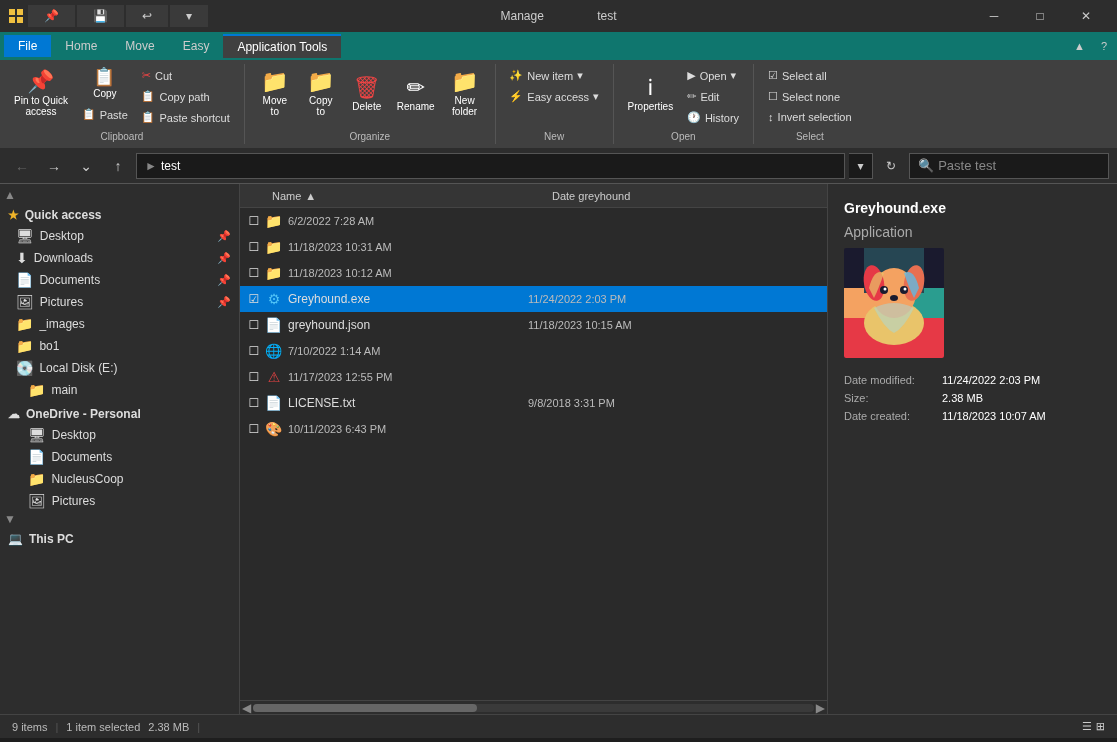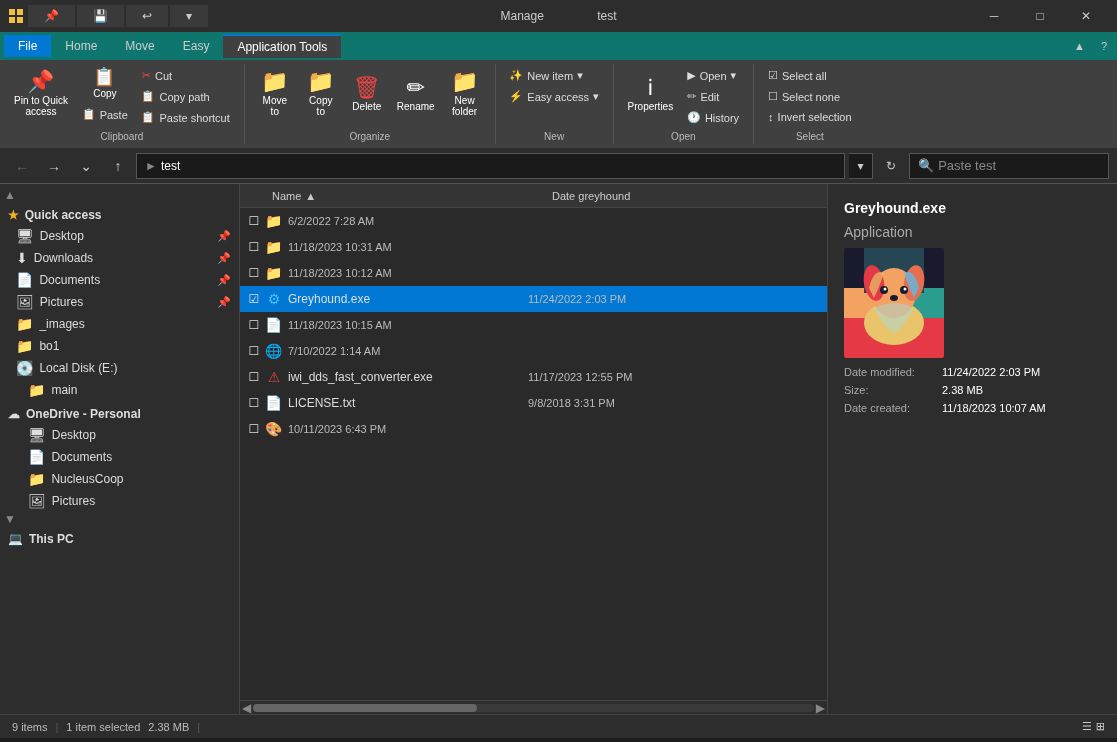--- a/index.html
+++ b/index.html
@@ -289,21 +289,21 @@
     }
     .preview-title {
       font-size: 14px;
       font-weight: 600;
       color: #fff;
     }
     .preview-type {
       font-size: 14px;
       color: #aaa;
     }
-    .preview-details { display: flex; flex-direction: column; gap: 6px; }
+    .preview-details { display: flex; flex-direction: column; gap: 6px; margin-top: 8px; }
     .preview-row { display: flex; gap: 8px; font-size: 11px; }
     .preview-label { color: #aaa; min-width: 90px; }
     .preview-value { color: #fff; }
 
     
     .status-bar {
       height: 24px;
       background: #2d2d2d;
       border-top: 1px solid #444;
       display: flex;
@@ -638,33 +638,33 @@
       <div class="file-row selected">
         <div class="checkbox">☑</div>
         <div class="file-icon exe-icon">⚙</div>
         <div class="file-name">Greyhound.exe</div>
         <div class="file-date">11/24/2022 2:03 PM</div>
       </div>
 
       <div class="file-row">
         <div class="checkbox">☐</div>
         <div class="file-icon json-icon">📄</div>
+        <div class="file-name">greyhound.json</div>
         <div class="file-date">11/18/2023 10:15 AM</div>
       </div>
 
       <div class="file-row">
         <div class="checkbox">☐</div>
         <div class="file-icon" style="color:#4fc3f7;font-size:14px;">🌐</div>
         <div class="file-date">7/10/2022 1:14 AM</div>
       </div>
 
       <div class="file-row">
         <div class="checkbox">☐</div>
         <div class="file-icon" style="color:#e44;font-size:14px;">⚠</div>
-        <div class="file-name">iwi_dds_fast_converter.exe</div>
         <div class="file-date">11/17/2023 12:55 PM</div>
       </div>
 
       <div class="file-row">
         <div class="checkbox">☐</div>
         <div class="file-icon txt-icon">📄</div>
         <div class="file-name">LICENSE.txt</div>
         <div class="file-date">9/8/2018 3:31 PM</div>
       </div>
 

